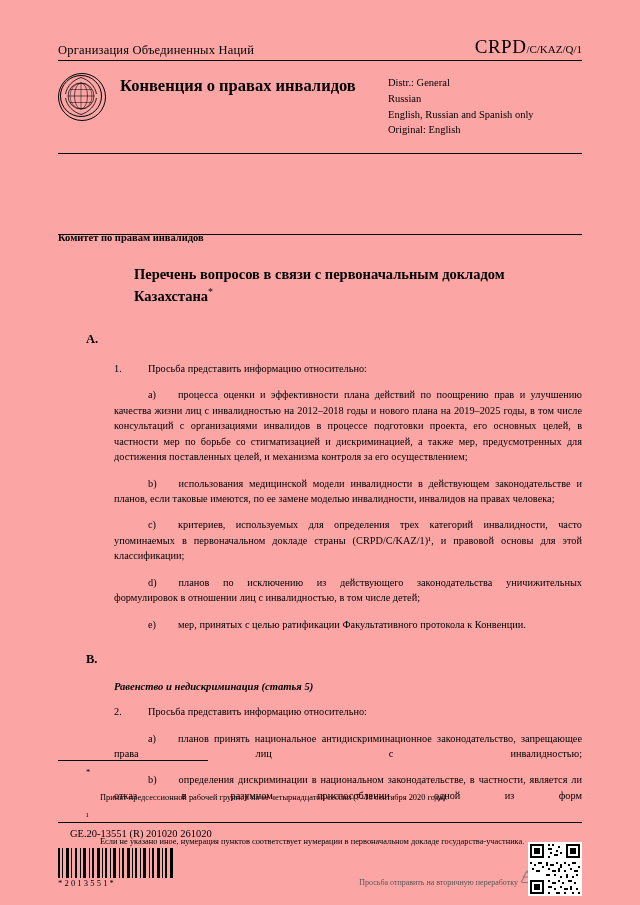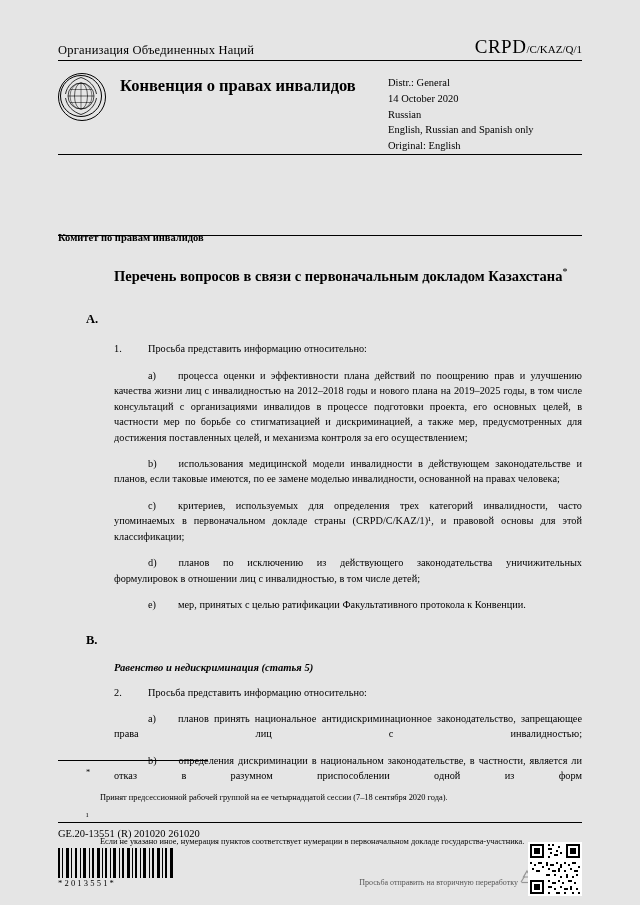--- a/index.html
+++ b/index.html
@@ -17,21 +17,21 @@
     background: #ffffff;
     margin: 0 auto;
     overflow: hidden;
     box-sizing: border-box;
   }
   .sheet {
     position: absolute;
     left: 0; top: 0;
     width: 640px;
     height: 905px;
-    background: #e5e5e5;
+    background: #fca5a5;
   }
   
   .hdr {
     position: absolute;
     left: 58px;
     top: 36px;
     width: 524px;
   }
   .hdr-toprow {
     display: flex;
@@ -104,21 +104,21 @@
   }
   .committee {
     font-size: 10.5px;
     font-weight: bold;
     margin-bottom: 22px;
   }
   .doc-title {
     font-size: 14.5px;
     font-weight: bold;
     line-height: 1.35;
-    margin-left: 56px;
+    margin-left: 76px;
     margin-bottom: 26px;
   }
   .doc-title sup { font-weight: normal; font-size: 10px; }
   .sec {
     display: flex;
     margin-left: 28px;
     margin-bottom: 14px;
   }
   .sec-letter {
     width: 28px;
@@ -193,21 +193,21 @@
   
   .footer-rule {
     position: absolute;
     left: 58px;
     top: 822px;
     width: 524px;
     border-top: 1.4px solid #000;
   }
   .job-no {
     position: absolute;
-    left: 58px;
+    left: 70px;
     top: 828px;
     font-size: 10.5px;
   }
   .barcode {
     position: absolute;
     left: 58px;
     top: 848px;
     width: 116px;
     height: 30px;
   }
@@ -273,21 +273,20 @@
                 <path d="M22 3.5 C30 6 36 12 37.5 20"></path>
                 <path d="M6.5 24 C8 32 14 38 22 40.5"></path>
                 <path d="M37.5 24 C36 32 30 38 22 40.5"></path>
               </g>
             </svg>
           </div>
           <div class="conv-title">Конвенция о правах инвалидов</div>
         </div>
         <div class="hdr-right">
           <div>Distr.: General</div>
-          <div>14 October 2020</div>
           <div>Russian</div>
           <div>English, Russian and Spanish only</div>
           <div>Original: English</div>
         </div>
       </div>
 
       <div class="hdr-rule-bottom"></div>
     </div>
 
     <div class="content">
@@ -303,21 +302,21 @@
 
       <div class="para">
         <div class="para-num">1.</div>
         <div class="para-txt">Просьба представить информацию относительно:</div>
       </div>
 
       <div class="item">
         <span class="lbl">a)</span><span class="gap"></span><span>процесса оценки и эффективности плана действий по поощрению прав и улучшению качества жизни лиц с инвалидностью на 2012–2018 годы и нового плана на 2019–2025 годы, в том числе консультаций с организациями инвалидов в процессе подготовки проекта, его основных целей, в частности мер по борьбе со стигматизацией и дискриминацией, а также мер, предусмотренных для достижения поставленных целей, и механизма контроля за его осуществлением;</span>
       </div>
       <div class="item">
-        <span class="lbl">b)</span><span class="gap"></span><span>использования медицинской модели инвалидности в действующем законодательстве и планов, если таковые имеются, по ее замене моделью инвалидности, основанной на правах человека;</span>
+        <span class="lbl">b)</span><span class="gap"></span><span>использования медицинской модели инвалидности в действующем законодательстве и планов, если таковые имеются, по ее замене моделью инвалидности, инвалидов на правах человека;</span>
       </div>
       <div class="item">
         <span class="lbl">c)</span><span class="gap"></span><span>критериев, используемых для определения трех категорий инвалидности, часто упоминаемых в первоначальном докладе страны (CRPD/C/KAZ/1)¹, и правовой основы для этой классификации;</span>
       </div>
       <div class="item">
         <span class="lbl">d)</span><span class="gap"></span><span>планов по исключению из действующего законодательства уничижительных формулировок в отношении лиц с инвалидностью, в том числе детей;</span>
       </div>
       <div class="item">
         <span class="lbl">e)</span><span class="gap"></span><span>мер, принятых с целью ратификации Факультативного протокола к Конвенции.</span>
       </div>

